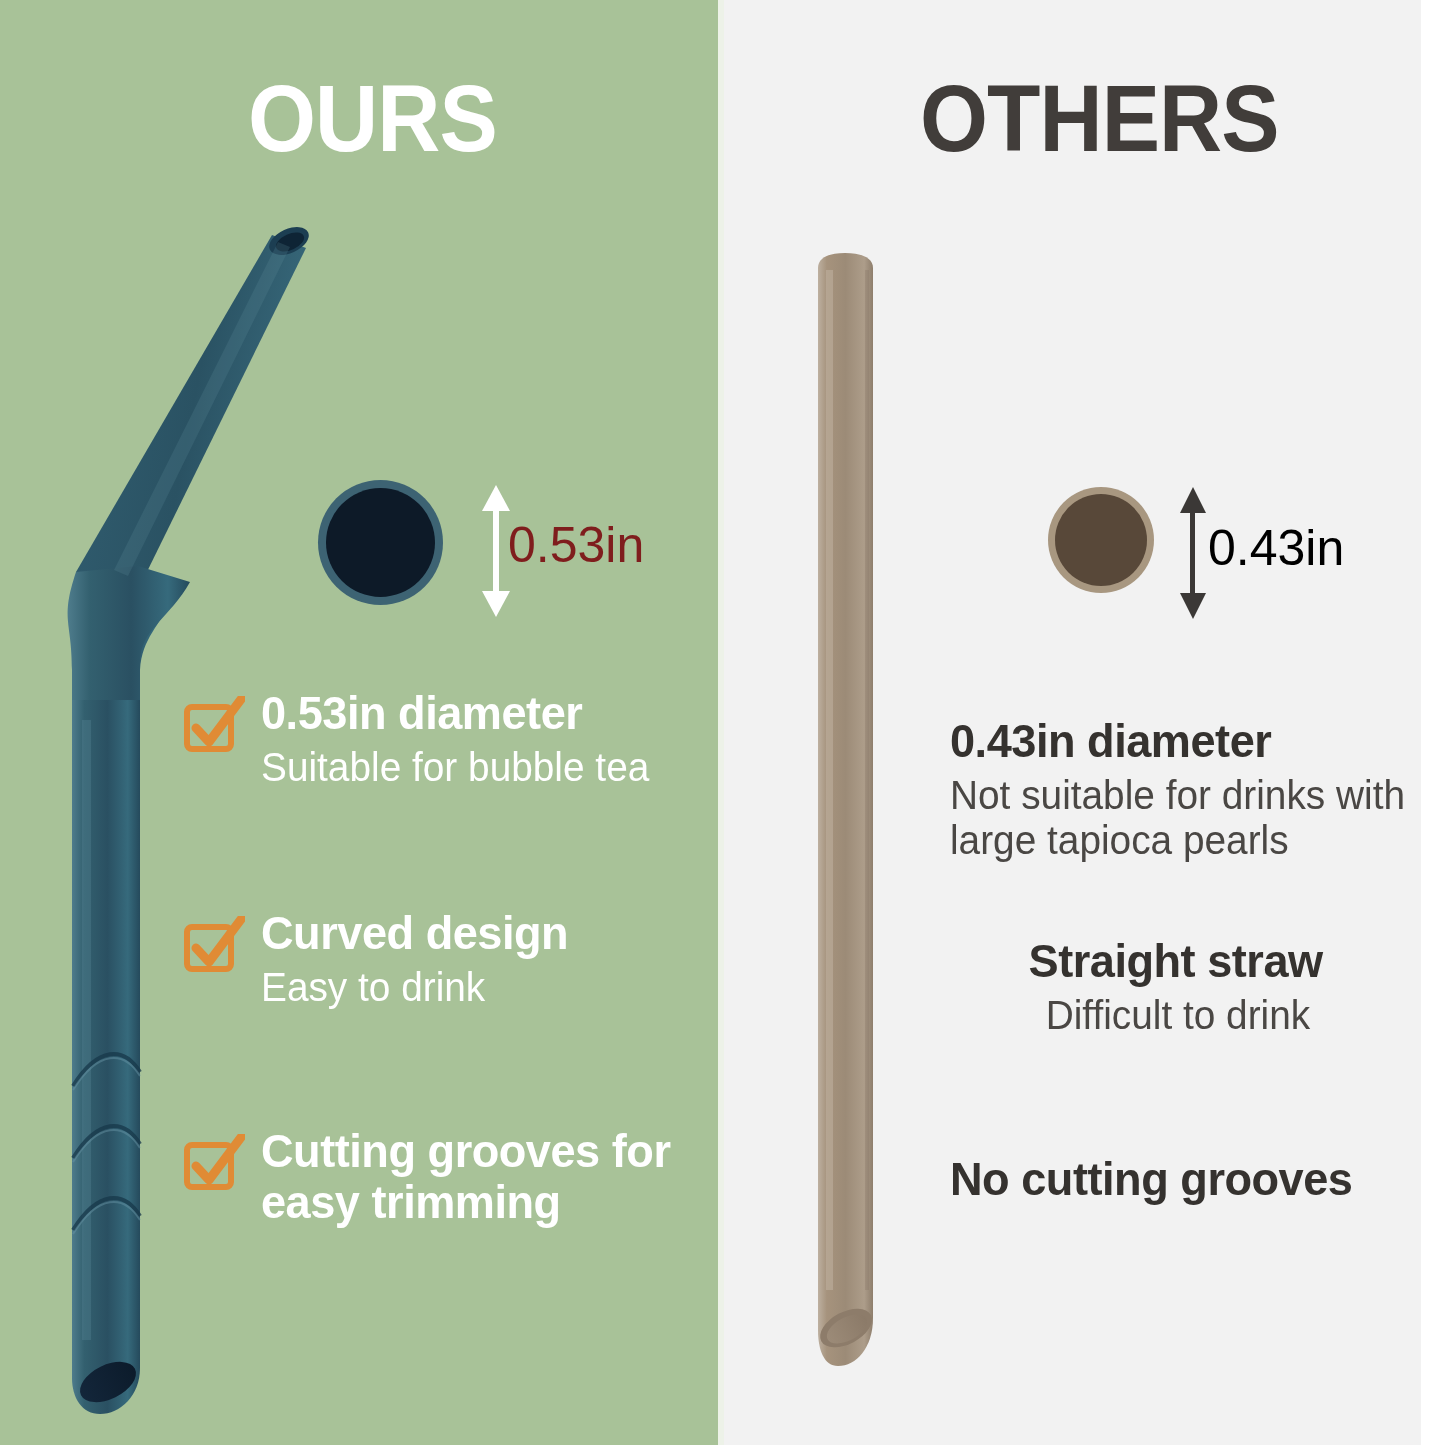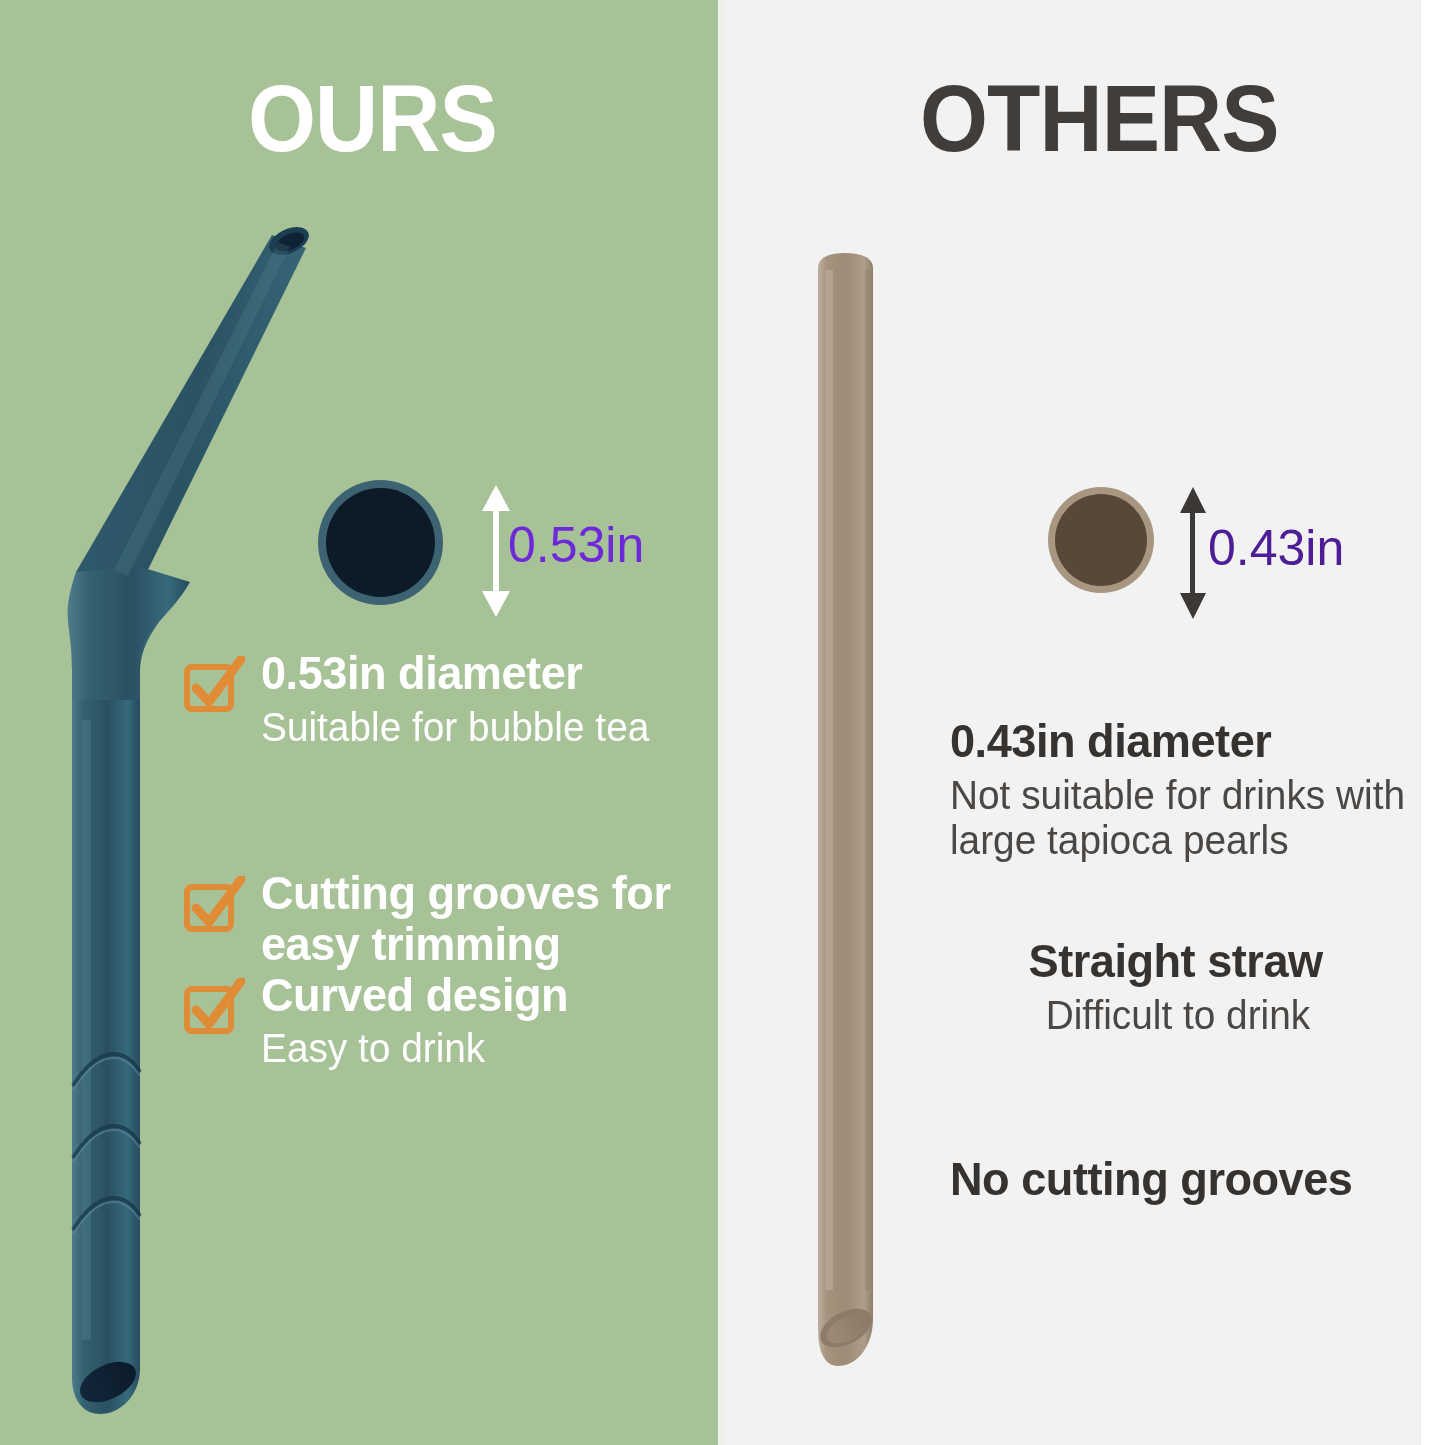--- a/index.html
+++ b/index.html
@@ -131,35 +131,35 @@
   .dim-label {
     position: absolute;
     font-size: 50px;
     font-weight: normal;
     line-height: 1;
     white-space: nowrap;
   }
   #dim-label-ours {
     left: 190px;
     top: 40px;
-    color: #6d28d9;
+    color: #7f1d1d;
   }
   #dim-label-others {
     left: 160px;
     top: 36px;
-    color: #4c1d95;
+    color: #000000;
   }
 
   
   .features {
     position: absolute;
   }
   #features-ours {
     left: 183px;
-    top: 648px;
+    top: 688px;
     width: 530px;
   }
   #features-others {
     left: 950px;
     top: 688px;
     width: 470px;
   }
 
   .feature {
     position: relative;
@@ -346,37 +346,37 @@
 
     <div class="feature feature-ours" style="height:220px;">
       <svg class="check-icon" viewBox="0 0 62 58">
         <rect x="4" y="11" width="44" height="42" rx="5" ry="5" fill="none" stroke="#E08B35" stroke-width="6"></rect>
         <path d="M 13 32 L 26 46 L 59 2" fill="none" stroke="#E08B35" stroke-width="9" stroke-linecap="round" stroke-linejoin="round"></path>
       </svg>
       <p class="feature-title">0.53in diameter</p>
       <p class="feature-sub">Suitable for bubble tea</p>
     </div>
 
-    <div class="feature feature-ours">
-      <svg class="check-icon" viewBox="0 0 62 58">
-        <rect x="4" y="11" width="44" height="42" rx="5" ry="5" fill="none" stroke="#E08B35" stroke-width="6"></rect>
-        <path d="M 13 32 L 26 46 L 59 2" fill="none" stroke="#E08B35" stroke-width="9" stroke-linecap="round" stroke-linejoin="round"></path>
-      </svg>
-      <p class="feature-title">Cutting grooves for easy trimming</p>
-    </div>
-
     <div class="feature feature-ours" style="height:218px;">
       <svg class="check-icon" viewBox="0 0 62 58">
         <rect x="4" y="11" width="44" height="42" rx="5" ry="5" fill="none" stroke="#E08B35" stroke-width="6"></rect>
         <path d="M 13 32 L 26 46 L 59 2" fill="none" stroke="#E08B35" stroke-width="9" stroke-linecap="round" stroke-linejoin="round"></path>
       </svg>
       <p class="feature-title">Curved design</p>
       <p class="feature-sub">Easy to drink</p>
     </div>
 
+    <div class="feature feature-ours">
+      <svg class="check-icon" viewBox="0 0 62 58">
+        <rect x="4" y="11" width="44" height="42" rx="5" ry="5" fill="none" stroke="#E08B35" stroke-width="6"></rect>
+        <path d="M 13 32 L 26 46 L 59 2" fill="none" stroke="#E08B35" stroke-width="9" stroke-linecap="round" stroke-linejoin="round"></path>
+      </svg>
+      <p class="feature-title">Cutting grooves for easy trimming</p>
+    </div>
+
   </div>
 
   <div class="features others" id="features-others">
 
     <div class="feature" style="height:220px;margin-top:28px;">
       <p class="feature-title">0.43in diameter</p>
       <p class="feature-sub">Not suitable for drinks with large tapioca pearls</p>
     </div>
 
     <div class="feature" style="height:218px;text-align:center;">

